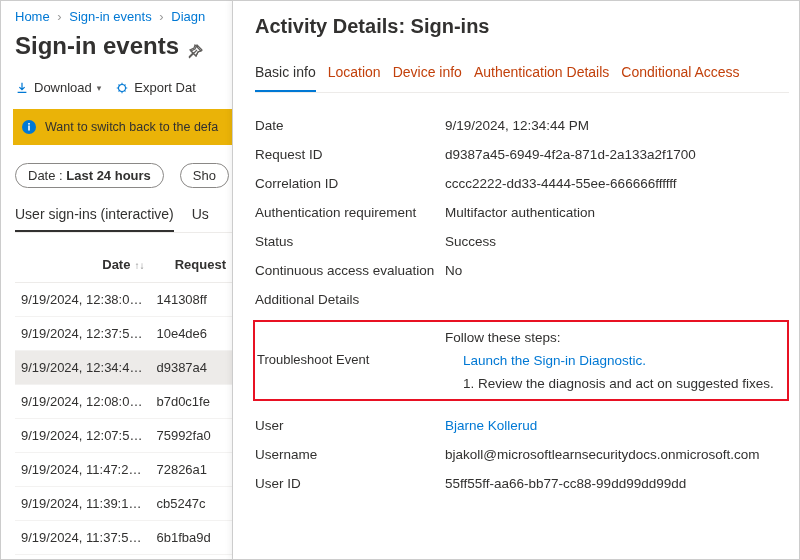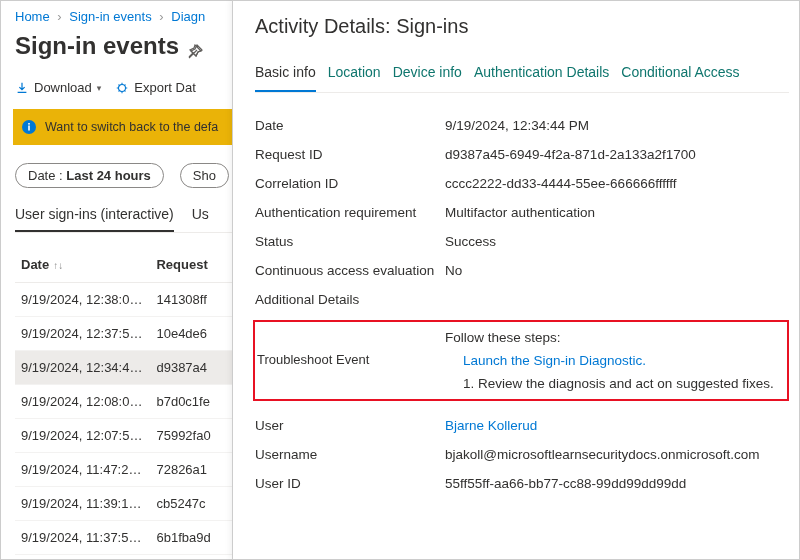--- a/index.html
+++ b/index.html
@@ -43,21 +43,21 @@
   .pill {
     background: #fff; border: 1px solid #8a8886; border-radius: 20px;
     padding: 4px 12px; font-size: 13px; white-space: nowrap; cursor: pointer;
   }
   .pill .bold { font-weight: 600; }
   .subtabs { display: flex; gap: 18px; border-bottom: 1px solid #edebe9; margin-bottom: 16px; overflow: hidden; }
   .subtab { padding: 6px 0 8px 0; font-size: 14px; white-space: nowrap; cursor: pointer; }
   .subtab.active { border-bottom: 2px solid #323130; font-weight: 400; }
   .grid-table { width: 100%; border-collapse: collapse; font-size: 13px; }
   .grid-table th {
-    text-align: left; font-weight: 600; padding: 8px 6px 10px 6px;
+    text-align: right; font-weight: 600; padding: 8px 6px 10px 6px;
     border-bottom: 1px solid #edebe9; white-space: nowrap;
   }
   .grid-table th .sort { color:#888; font-size:10px; margin-left:4px; }
   .grid-table td {
     padding: 9px 6px; border-bottom: 1px solid #f3f2f1;
     white-space: nowrap; overflow: hidden; text-overflow: ellipsis;
     max-width: 110px;
   }
   .grid-table tr.selected td { background: #edebe9; }
   .grid-table tbody tr { cursor: pointer; }
@@ -66,23 +66,23 @@
   .panel {
     position: absolute;
     left: 232px; top: 0;
     width: 568px; height: 560px;
     background: #fff;
     border: 1px solid #ccc;
     padding: 14px 10px 0 22px;
     box-shadow: -2px 0 6px rgba(0,0,0,0.06);
     overflow: hidden;
   }
-  .panel h2 { font-size: 20px; font-weight: 400; margin-bottom: 22px; }
+  .panel h2 { font-size: 20px; font-weight: 700; margin-bottom: 22px; }
   .panel-tabs { display: flex; gap: 12px; border-bottom: 1px solid #edebe9; margin-bottom: 18px; white-space: nowrap; }
-  .panel-tab { padding: 4px 0 10px 0; font-size: 14px; cursor: pointer; color: #0f766e; }
+  .panel-tab { padding: 4px 0 10px 0; font-size: 14px; cursor: pointer; color: #c2410c; }
   .panel-tab.active { border-bottom: 2px solid #0078d4; color:#323130; }
   .kv-row { display: flex; padding: 7px 0; font-size: 13.5px; }
   .kv-key { width: 190px; flex-shrink: 0; color: #323130; }
   .kv-val { color: #323130; }
   .kv-val.link { color: #0078d4; cursor: pointer; }
   .troubleshoot-row {
     display: flex; align-items: flex-start;
     border: 2px solid #e3008c; border-color:#d13438; border-color:#e60000;
     border: 2px solid #e81123;
     padding: 8px 6px 8px 0;

